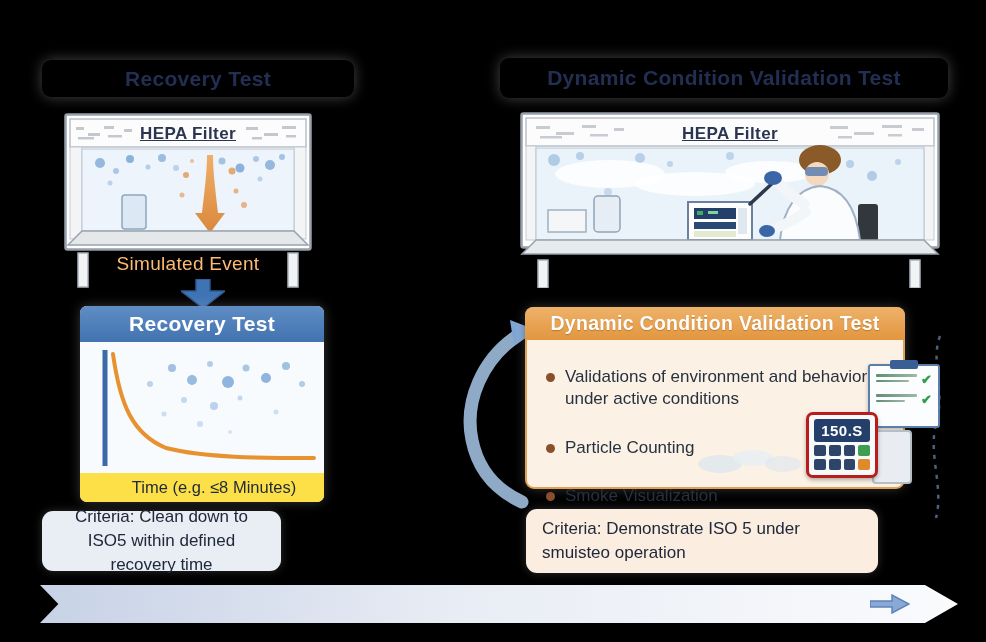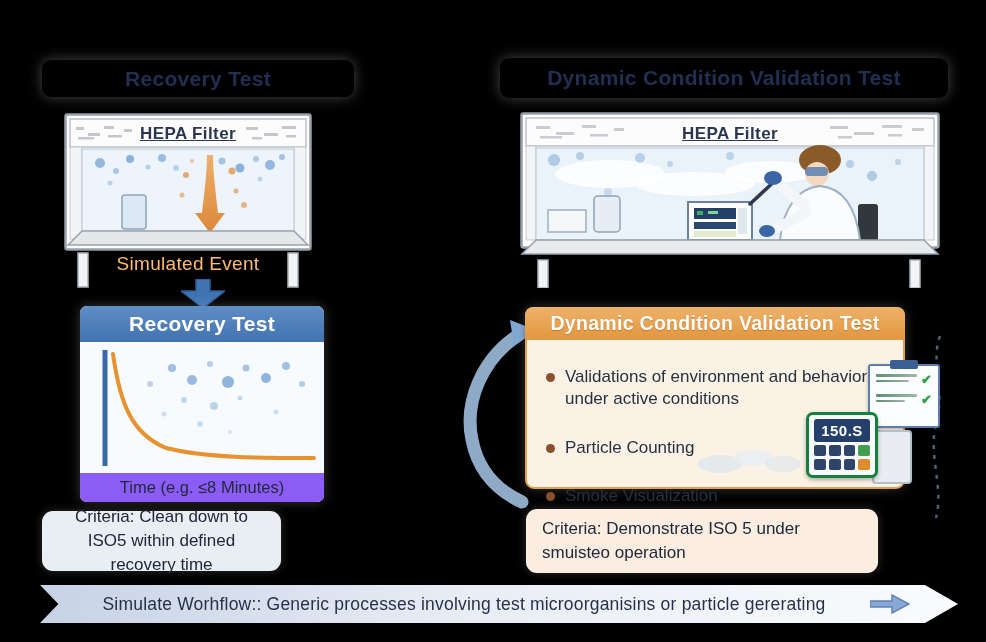--- a/index.html
+++ b/index.html
@@ -8,40 +8,40 @@
   .abs{position:absolute;}
   .title-card{position:absolute;display:flex;align-items:center;justify-content:center;
 ionary    background:#fdfdfe;border-radius:9px;font-weight:bold;font-size:21px;letter-spacing:.3px;
     color:#232f52;box-shadow:0 0 14px rgba(255,255,255,.28),0 3px 6px rgba(0,0,0,.4);}
   .hepa-label{position:absolute;text-align:center;font-weight:bold;font-size:17px;color:#2a3550;letter-spacing:.4px;text-decoration:underline;}
   .sim-event{position:absolute;text-align:center;font-size:19px;color:#fdba74;letter-spacing:.3px;}
   .recovery-card{position:absolute;left:80px;top:306px;width:244px;height:196px;border-radius:7px;
     background:#f8fbfe;box-shadow:0 0 12px rgba(255,255,255,.22),0 3px 6px rgba(0,0,0,.4);overflow:hidden;}
   .recovery-header{height:36px;display:flex;align-items:center;justify-content:center;
     background:linear-gradient(#5f8dc4,#4273b0);color:#fff;font-weight:bold;font-size:21px;letter-spacing:.3px;}
-  .time-label{position:absolute;left:0;bottom:0;width:100%;height:29px;background:#8b5cf6;
-    display:flex;align-items:center;justify-content:center;font-size:16.5px;color:#1f2937;}
+  .time-label{position:absolute;left:0;bottom:0;width:100%;height:29px;background:#fde047;
+    display:flex;align-items:center;justify-content:center;font-size:16.5px;color:#1f2937;padding-left:12px;}
   .criteria{position:absolute;display:flex;align-items:center;justify-content:center;
     border-radius:11px;font-size:17px;line-height:1.4;color:#20293b;
     box-shadow:0 0 10px rgba(255,255,255,.18),0 3px 5px rgba(0,0,0,.35);}
   .criteria-left{left:42px;top:511px;width:239px;height:60px;background:#e9edf4;text-align:center;padding:0 12px;box-sizing:border-box;}
   .criteria-right{left:526px;top:509px;width:352px;height:64px;background:#fbeee0;text-align:left;
     justify-content:flex-start;padding:4px 16px;box-sizing:border-box;}
   .orange-card{position:absolute;left:525px;top:307px;width:380px;height:182px;background:#fbf2e5;
     border:2px solid #e2a055;border-radius:9px;box-sizing:border-box;
     box-shadow:0 0 12px rgba(255,255,255,.2),0 3px 6px rgba(0,0,0,.4);}
   .orange-header{height:33px;margin:-2px -2px 0 -2px;border-radius:8px 8px 0 0;
     background:linear-gradient(#eeb269,#e2963f);display:flex;align-items:center;justify-content:center;
     color:#fdfdfd;font-weight:bold;font-size:19.5px;letter-spacing:.3px;text-shadow:0 1px 1px rgba(120,70,10,.4);}
   .bullets{list-style:none;margin:14px 0 0 0;padding:0 14px 0 16px;}
   .bullets li{position:relative;padding-left:22px;font-size:17px;color:#27313f;line-height:1.32;margin-bottom:13px;margin-top:26px;}
   .bullets li::before{content:'';position:absolute;left:3px;top:7px;width:9px;height:9px;border-radius:50%;background:#8a4f2c;}
   .bullets li:first-child{width:305px;}
   .calc{position:absolute;left:806px;top:412px;width:72px;height:66px;background:#f7f9fb;
-    border:3px solid #15803d;border-radius:7px;box-sizing:border-box;z-index:5;box-shadow:0 2px 4px rgba(0,0,0,.3);}
+    border:3px solid #b91c1c;border-radius:7px;box-sizing:border-box;z-index:5;box-shadow:0 2px 4px rgba(0,0,0,.3);}
   .calc-display{margin:4px 5px 3px 5px;height:23px;background:#24406a;border-radius:3px;color:#fff;
     display:flex;align-items:center;justify-content:center;font-weight:bold;font-size:15px;letter-spacing:.5px;}
   .calc-keys{display:grid;grid-template-columns:repeat(4,1fr);gap:3px;margin:0 5px;}
   .key{height:11px;border-radius:2px;background:#2e4469;}
   .key.green{background:#3f9e4f;}
   .key.orange{background:#e08a2e;}
   .beaker{position:absolute;left:872px;top:430px;width:36px;height:50px;background:#e9edf1;
     border:2px solid #b6bec6;border-radius:4px;z-index:3;}
   .clipboard{position:absolute;left:868px;top:364px;width:68px;height:60px;background:#fcfdfe;
     border:2px solid #5a7fae;border-radius:3px;z-index:2;box-shadow:0 2px 4px rgba(0,0,0,.25);}
@@ -287,19 +287,18 @@
     </div>
   </div>
 
   <svg class="abs" style="left:926px;top:332px;" width="24" height="190" viewBox="0 0 24 190">
     <path d="M14,4 C4,30 20,60 10,92 C2,122 18,156 10,186" fill="none" stroke="#7fa2cc" stroke-width="2.5" stroke-dasharray="4 6" opacity=".6"></path>
   </svg>
 
   <div class="criteria criteria-right">Criteria: Demonstrate ISO 5 under smuisteo operation</div>
 
   <div class="banner">
-    <span>Simulate Worhflow:: Generic processes involving test microorganisins or particle gererating</span>
     <svg class="banner-arrow" width="40" height="20" viewBox="0 0 40 20">
       <polygon points="0,7 22,7 22,1 39,10 22,19 22,13 0,13" fill="#8aa8d6" stroke="#5d83b8" stroke-width="1.5"></polygon>
     </svg>
   </div>
 
 </div>
 
 </body></html>

